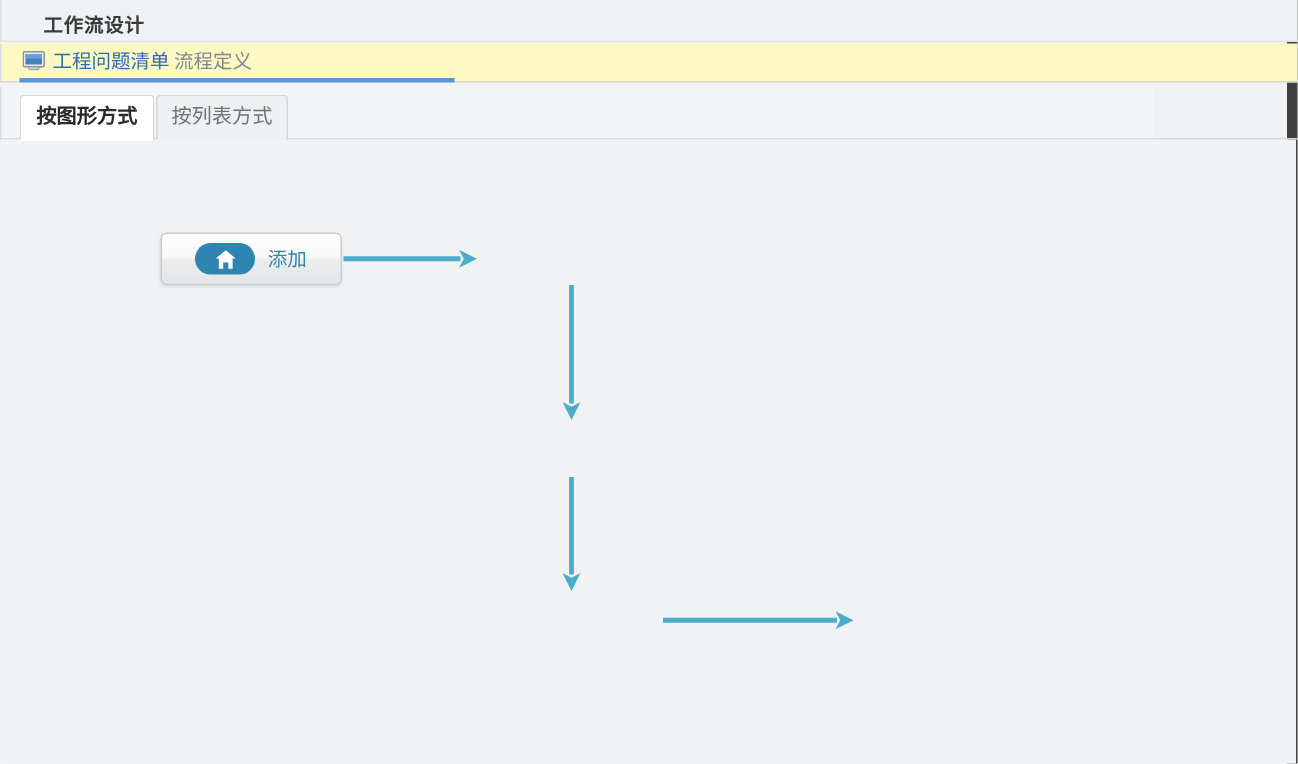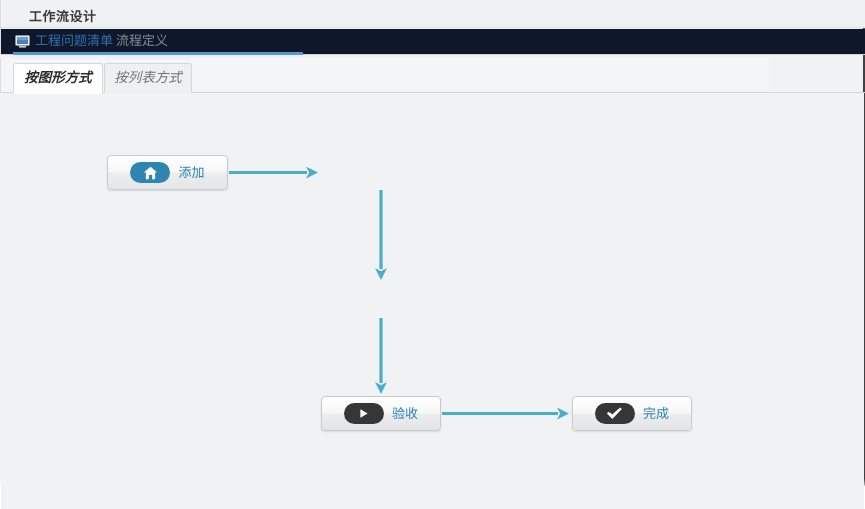--- a/index.html
+++ b/index.html
@@ -15,22 +15,21 @@
     font-family: "Liberation Sans", "DejaVu Sans", sans-serif;
     -webkit-font-smoothing: antialiased;
   }
 
   #app {
     position: relative;
     width: 865px;
     height: 509px;
     box-sizing: border-box;
     background: #f1f2f4;
-    border-right: 2px solid #404040;
-    border-radius: 30px;
+    border-right: 7px solid #404040;
   }
 
   
   .titlebar {
     position: absolute;
     left: 0;
     top: 0;
     width: 865px;
     height: 28px;
     background: #f0f1f2;
@@ -56,21 +55,21 @@
     white-space: nowrap;
   }
 
   
   .breadcrumb {
     position: absolute;
     left: 0;
     top: 29px;
     width: 865px;
     height: 26px;
-    background: #0f172a;
+    background: #fef9c3;
     box-sizing: border-box;
   }
   .breadcrumb .leftrule {
     position: absolute;
     left: 0;
     top: 0;
     width: 1px;
     height: 26px;
     background: #dcdde0;
   }
@@ -116,21 +115,20 @@
 
   
   .tabstrip {
     position: absolute;
     left: 0;
     top: 58px;
     width: 769px;
     height: 35px;
     background: #f4f5f6;
     box-sizing: border-box;
-    font-style: italic;
   }
   .tabstrip .leftrule {
     position: absolute;
     left: 0;
     top: 0;
     width: 1px;
     height: 35px;
     background: #dcdde0;
   }
   .tabstrip .underline {
@@ -310,33 +308,16 @@
       <span class="badge badge-home">
         <svg width="15" height="14" viewBox="0 0 15 14" xmlns="http://www.w3.org/2000/svg">
           <path d="M7.5 0.8 L14.2 6.4 L12.1 6.4 L12.1 13.2 L9.2 13.2 L9.2 9.0 L5.8 9.0 L5.8 13.2 L2.9 13.2 L2.9 6.4 L0.8 6.4 Z" fill="#ffffff"></path>
         </svg>
       </span>
       <span class="label">添加</span>
     </div>
 
 
 
-    <div class="node node-accept">
-      <span class="badge badge-dark">
-        <svg width="13" height="13" viewBox="0 0 13 13" xmlns="http://www.w3.org/2000/svg">
-          <path d="M3.4 2.2 L10.6 6.5 L3.4 10.8 Z" fill="#ffffff"></path>
-        </svg>
-      </span>
-      <span class="label">验收</span>
-    </div>
-
-    <div class="node node-done">
-      <span class="badge badge-dark">
-        <svg width="15" height="13" viewBox="0 0 15 13" xmlns="http://www.w3.org/2000/svg">
-          <path d="M1.6 6.6 L5.3 10.2 L13.0 2.2 L11.1 2.2 L5.2 7.6 L3.1 5.4 Z" fill="#ffffff"></path>
-          <path d="M1.4 6.4 L5.3 10.4 L13.2 2.1" fill="none" stroke="#ffffff" stroke-width="2.3" stroke-linecap="square" stroke-linejoin="miter"></path>
-        </svg>
-      </span>
-      <span class="label">完成</span>
-    </div>
+
 
   </div>
 </div>
 
 </body></html>

